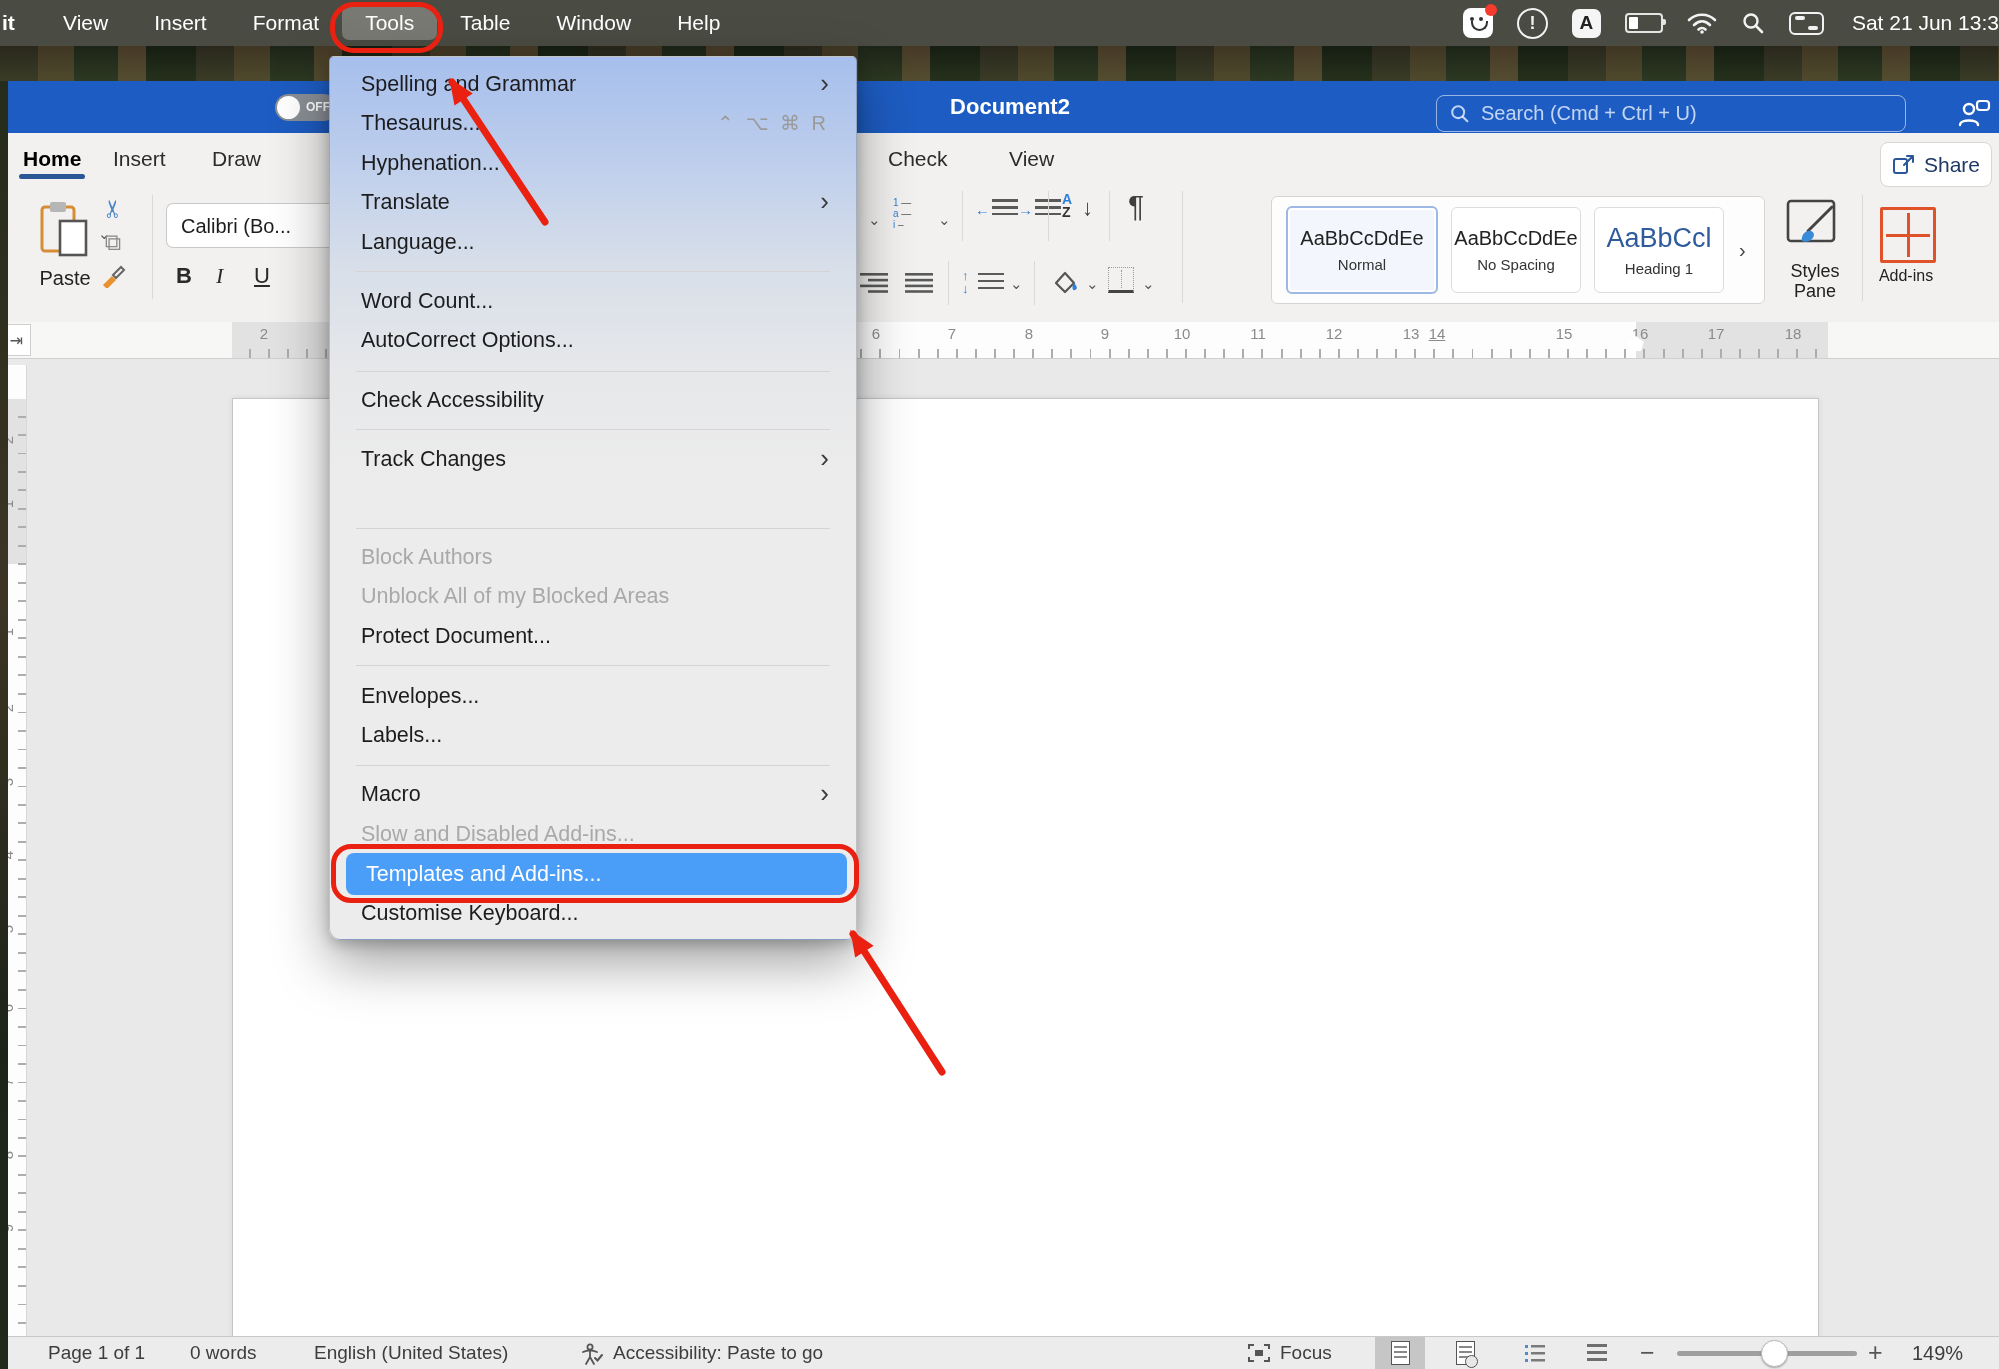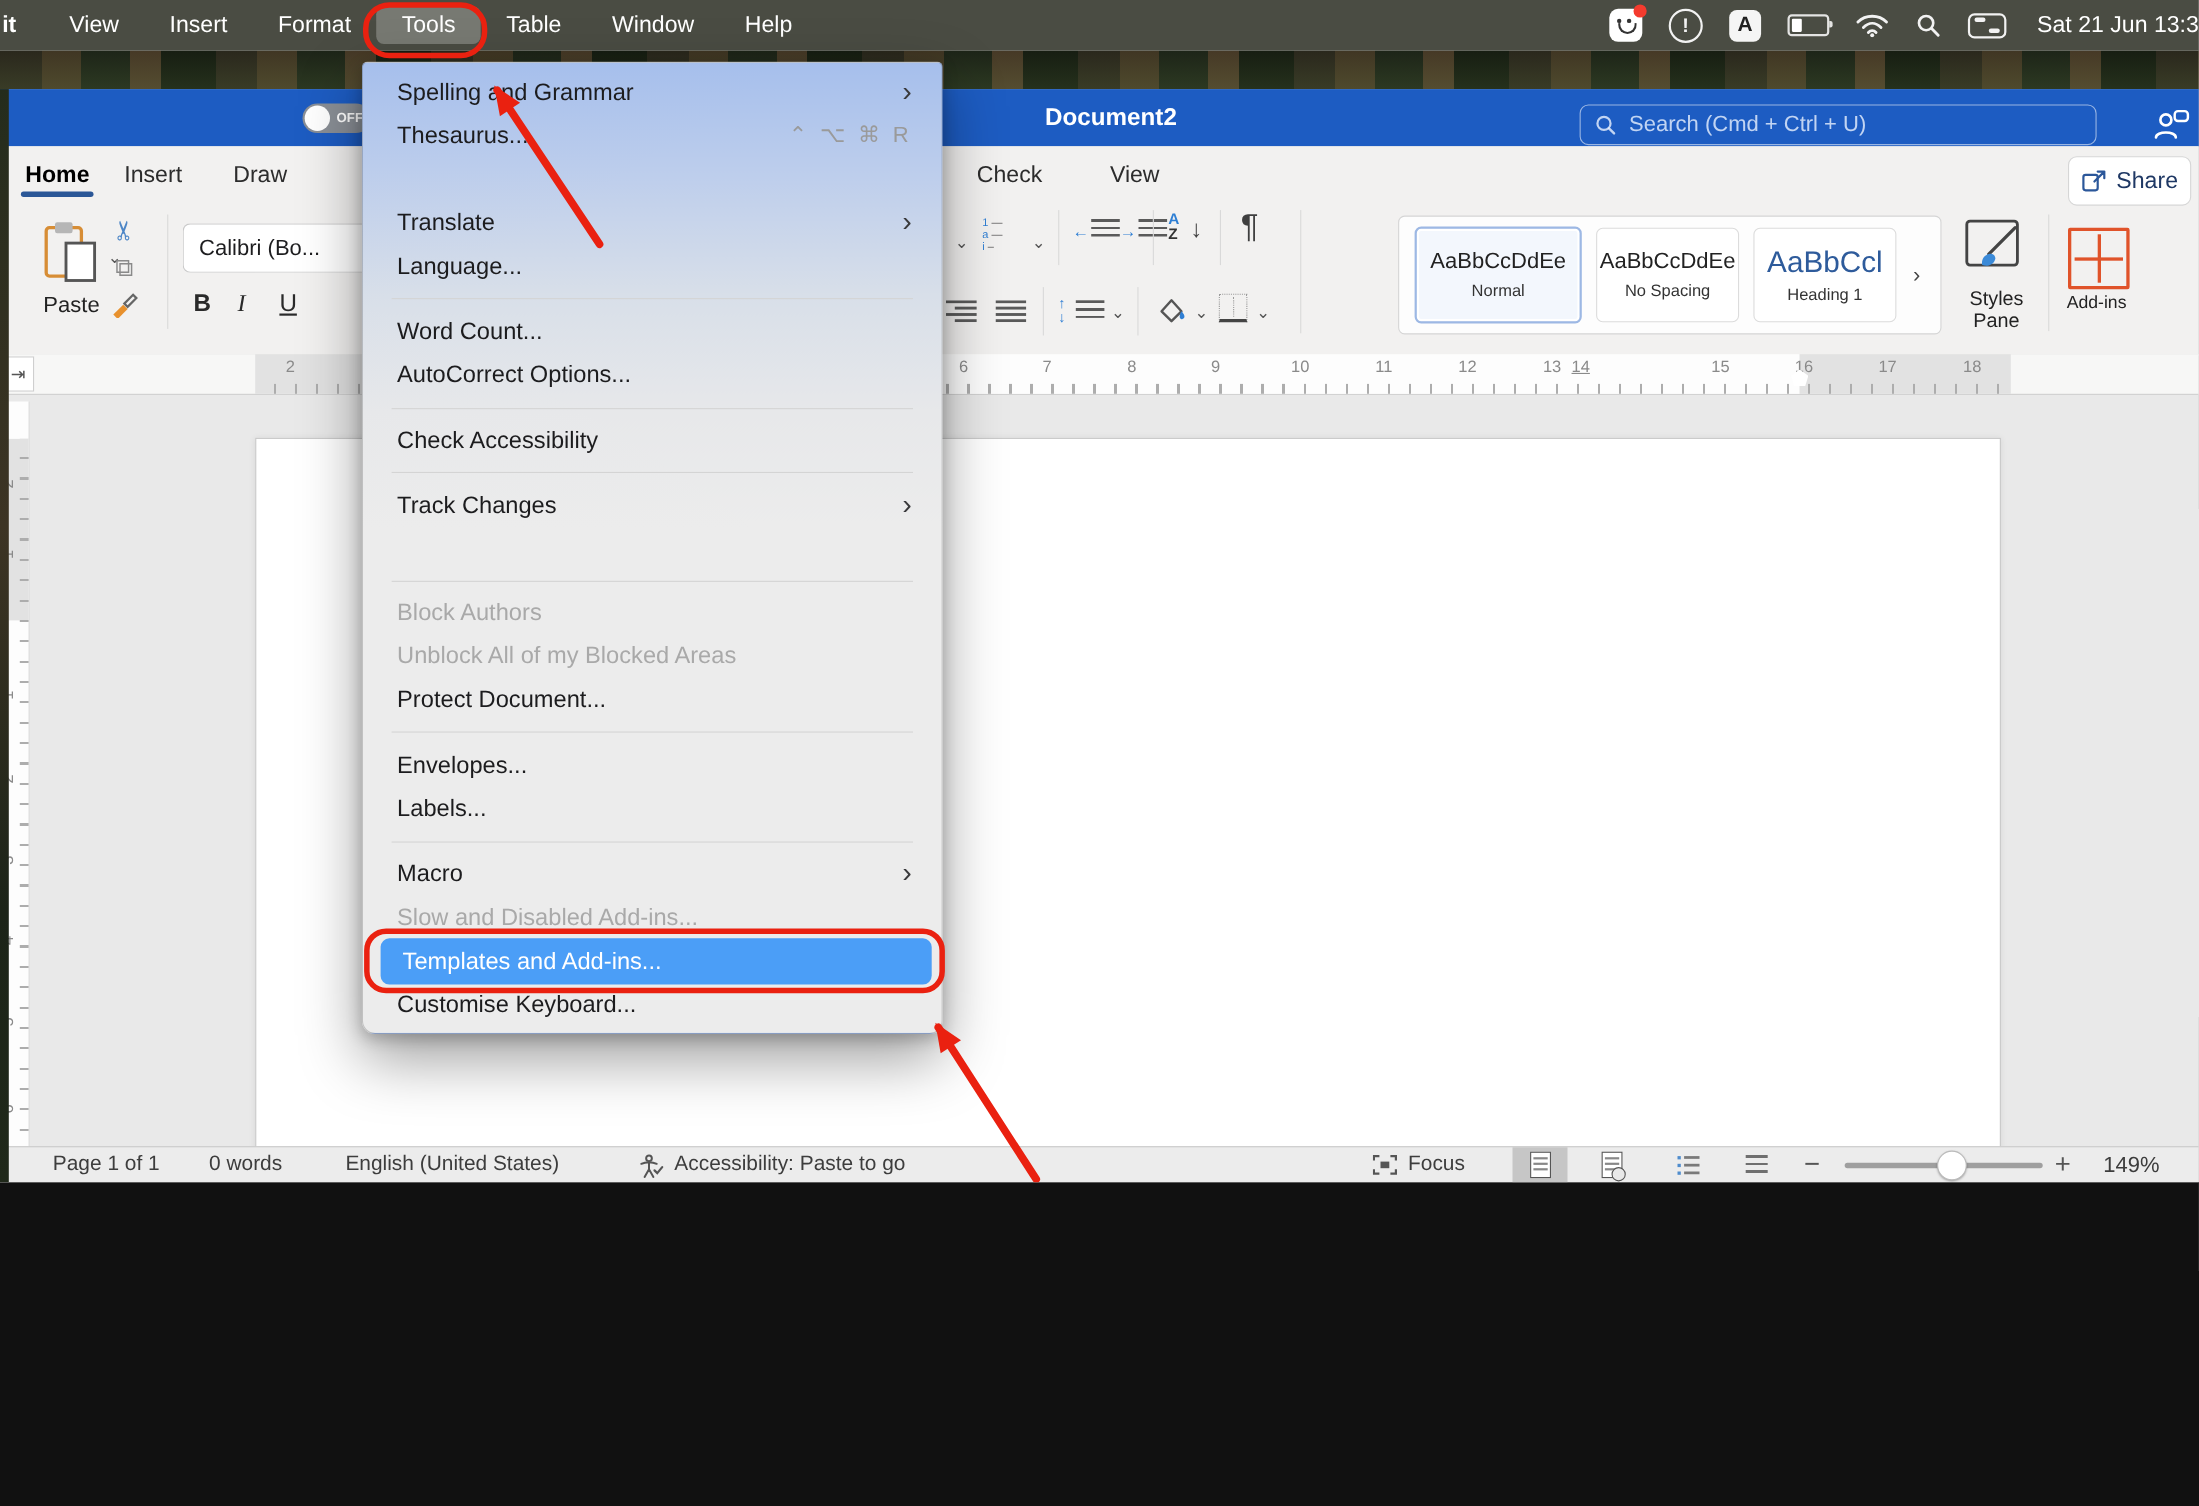--- a/index.html
+++ b/index.html
@@ -1,16 +1,16 @@
 <!DOCTYPE html>
 <html><head>
 <meta charset="utf-8">
 <style>
   html,body{margin:0;padding:0;background:#111;}
-  .screen{position:relative;width:1999px;height:1075px;overflow:hidden;
+  .screen{position:relative;width:1999px;height:1369px;overflow:hidden;
     font-family:"Liberation Sans","DejaVu Sans",sans-serif;background:#e9e9e9;}
   .abs{position:absolute;}
 
   
   .menubar{position:absolute;left:0;top:0;right:0;height:46px;background:#4a4c43;color:#fff;
     display:flex;align-items:center;z-index:60;}
   .mb-partial{position:absolute;left:2px;top:0;height:46px;line-height:46px;font-size:21px;font-weight:600;}
   .mb-items{position:absolute;left:40px;top:0;height:46px;display:flex;align-items:center;}
   .mbitem{padding:0 23px;font-size:21px;height:34px;line-height:34px;border-radius:7px;position:relative;}
   .mbitem.active{background:rgba(255,255,255,.25);}
@@ -445,20 +445,24 @@
 
   <div class="toolsmenu">
     <div class="mitem" style="top: 7px;">
         <span class="mlabel">Spelling and Grammar</span>
         <span class="mright chevr">›</span>
       </div>
       <div class="mitem" style="top: 46px;">
         <span class="mlabel">Thesaurus...</span>
         <span class="mright keys">⌃ ⌥ ⌘ R</span>
       </div>
+      <div class="mitem" style="top: 86px;">
+        <span class="mlabel">Hyphenation...</span>
+        
+      </div>
       <div class="mitem" style="top: 125px;">
         <span class="mlabel">Translate</span>
         <span class="mright chevr">›</span>
       </div>
       <div class="mitem" style="top: 165px;">
         <span class="mlabel">Language...</span>
         
       </div>
       <div class="mitem" style="top: 224px;">
         <span class="mlabel">Word Count...</span>

